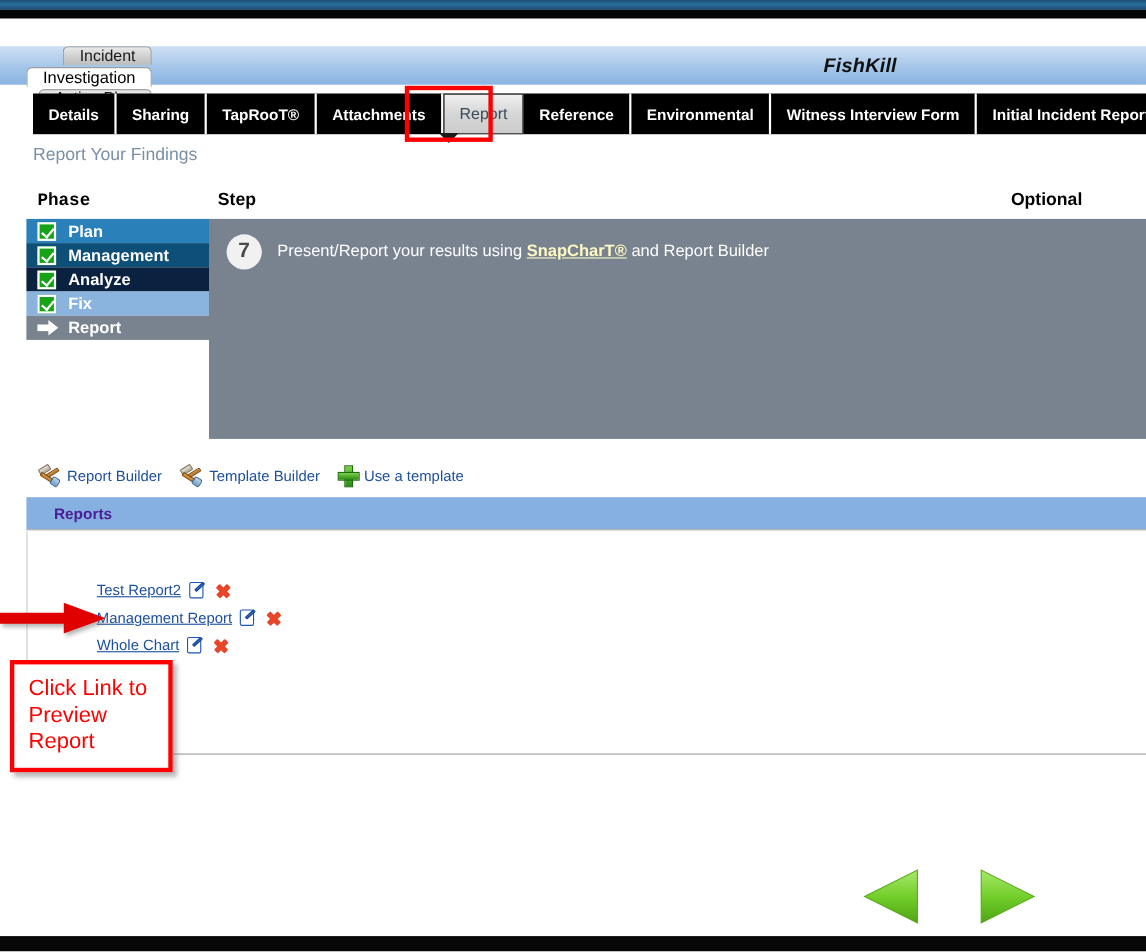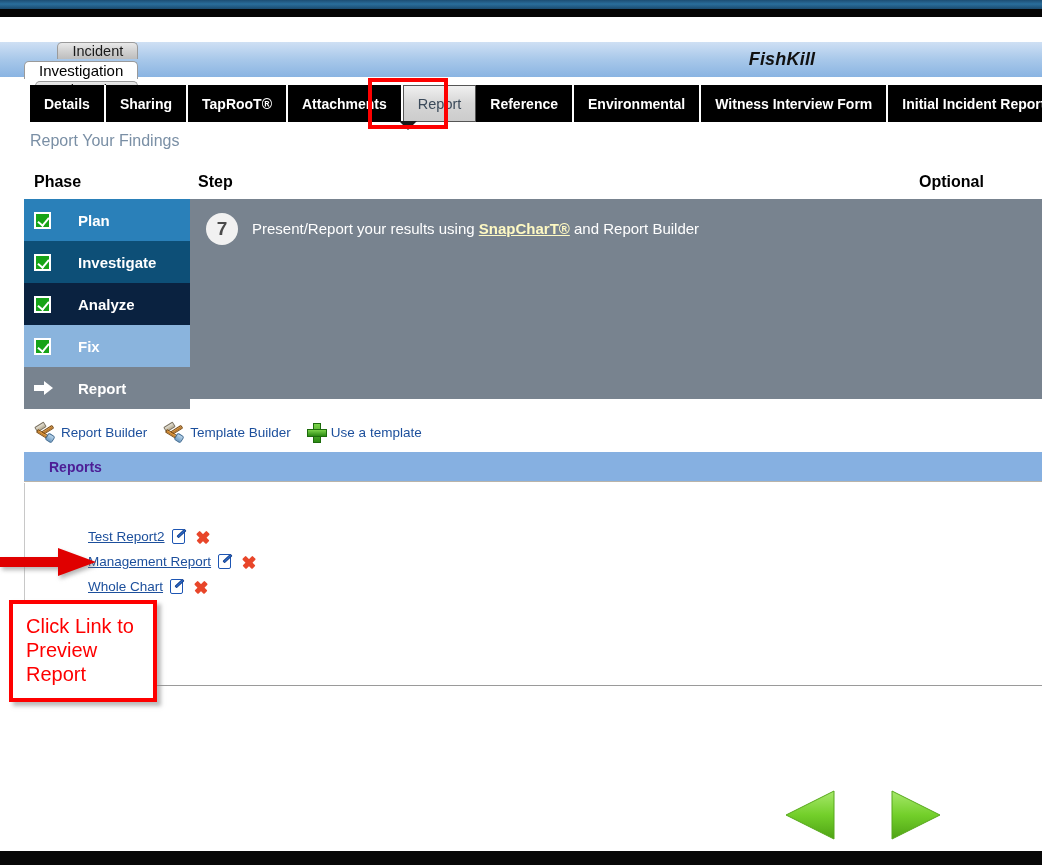--- a/index.html
+++ b/index.html
@@ -117,34 +117,33 @@
   
   .page-title {
     position: absolute; left: 30px; top: 132px;
     font-size: 16px; color: #7a8fa5; font-weight: normal;
   }
 
   
   .table-head {
     position: absolute; left: 0; top: 173px; width: 1042px; height: 25px;
   }
-  .th-phase { position: absolute; left: 34px; top: 0; font-size: 16px; font-weight: bold; color: #000; }
+  .th-phase { position: absolute; left: 34px; top: 0; font-size: 16px; font-weight: bold; color: #000; font-family: Liberation Mono, monospace; }
   .th-step  { position: absolute; left: 198px; top: 0; font-size: 16px; font-weight: bold; color: #000; }
   .th-opt   { position: absolute; left: 919px; top: 0; font-size: 16px; font-weight: bold; color: #000; }
 
   .phasecol {
     position: absolute; left: 24px; top: 199px;
     width: 166px;
   }
   .phase {
-    height: 42px; display: flex; align-items: center;
+    height: 22px; display: flex; align-items: center;
     padding-left: 10px;
     color: #ffffff; font-weight: bold; font-size: 15px;
     cursor: pointer;
-    gap: 16px;
   }
   .chk {
     width: 17px; height: 17px;
     background: #17a317;
     border: 2px solid #ffffff;
     margin-right: 11px;
     position: relative;
     flex: 0 0 auto;
   }
   .chk::after {
@@ -374,21 +373,21 @@
     <div class="th-opt">Optional</div>
   </div>
 
   <div class="phasecol">
     <div class="phase" style="background:#2a80b9">
       <span class="chk"></span>
       <span>Plan</span>
     </div>
     <div class="phase" style="background:#0d4f77">
       <span class="chk"></span>
-      <span>Investigate</span>
+      <span>Management</span>
     </div>
     <div class="phase" style="background:#0a2240">
       <span class="chk"></span>
       <span>Analyze</span>
     </div>
     <div class="phase" style="background:#8ab4dd">
       <span class="chk"></span>
       <span>Fix</span>
     </div>
     <div class="phase" style="background:#78838f">

